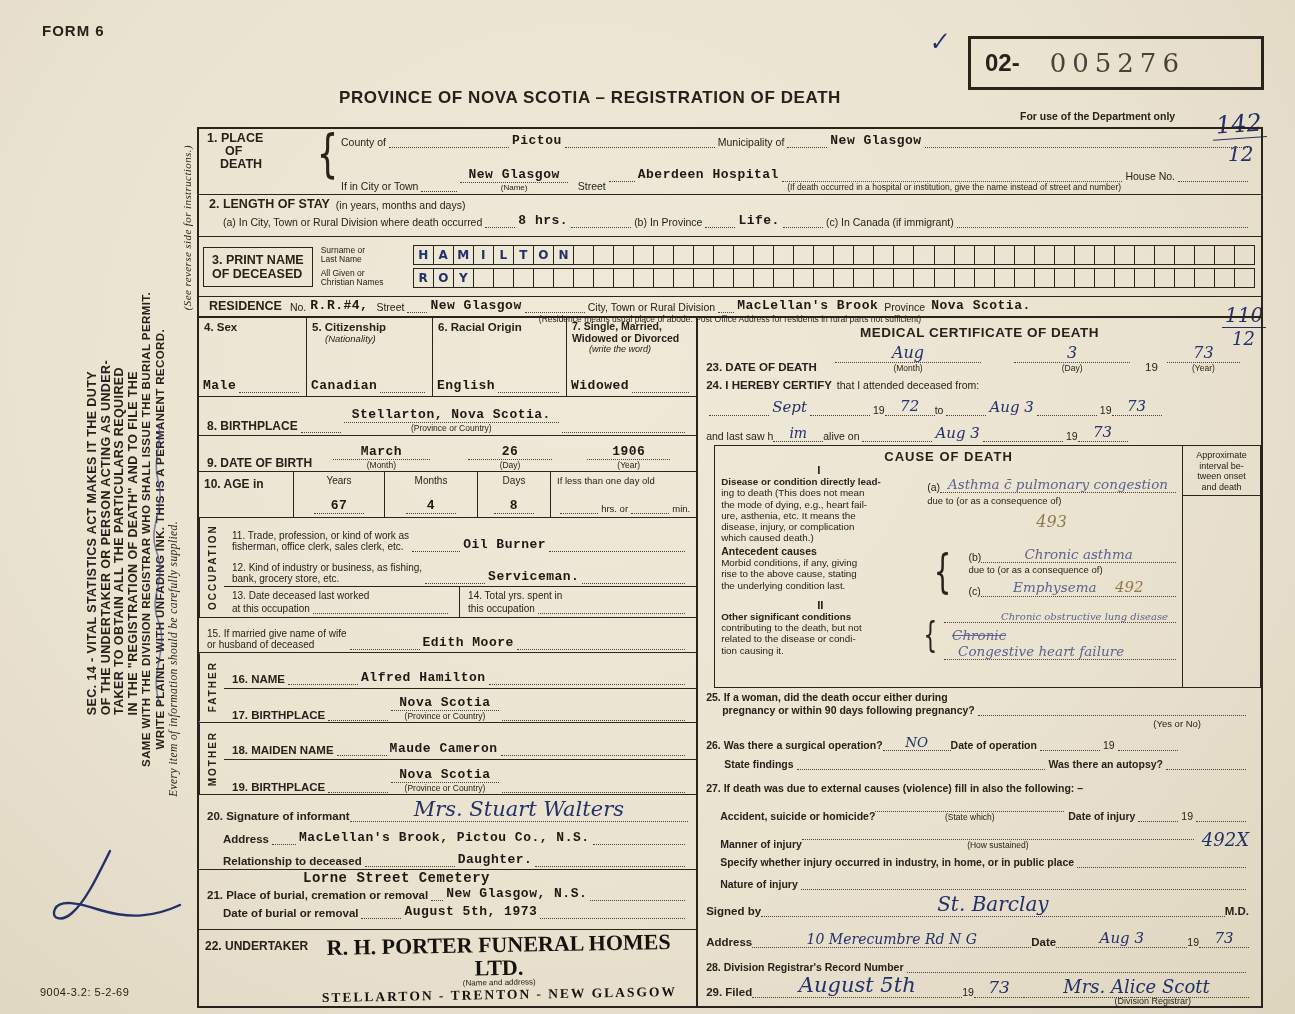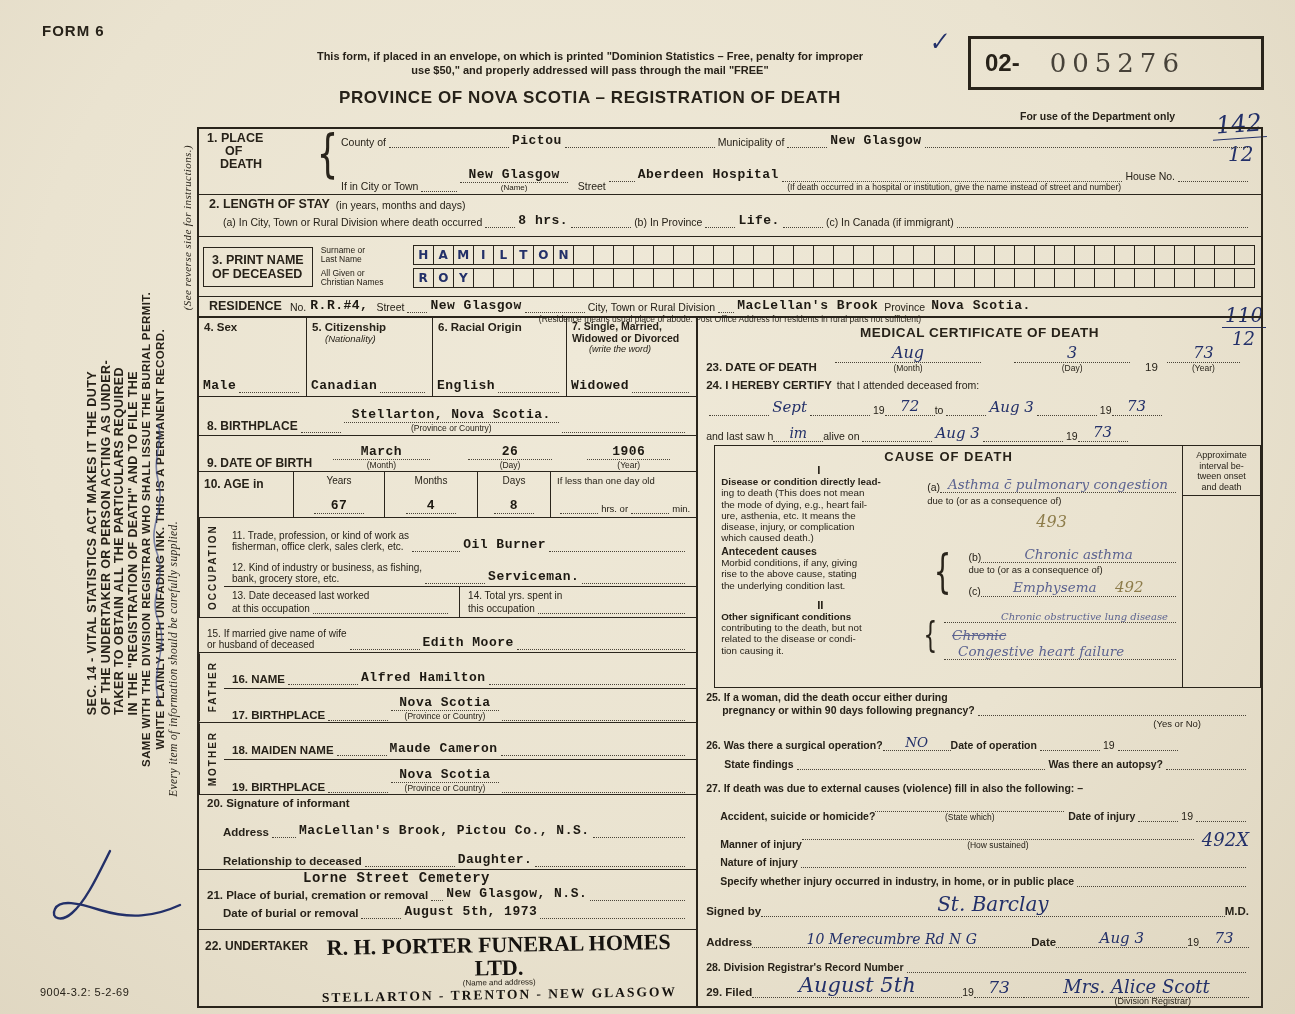--- a/index.html
+++ b/index.html
@@ -68,24 +68,20 @@
   <svg class="abs" style="left:140px;top:420px;" width="40" height="290">
     <path d="M20 285 C 8 250, 30 230, 18 200 C 8 175, 28 160, 16 130 C 8 105, 26 90, 18 60 C 12 38, 24 20, 18 4" fill="none" stroke="#3a4a8a" stroke-width="1.6" opacity="0.65"></path>
   </svg>
 
   <svg class="abs" style="left:38px;top:845px;" width="150" height="95">
     <path d="M72 6 C 60 30, 48 56, 34 68 C 24 77, 12 74, 17 64 C 22 54, 40 58, 62 65 C 92 74, 116 72, 142 60" fill="none" stroke="#233069" stroke-width="2.4" stroke-linecap="round"></path>
   </svg>
 
   <div class="abs" style="left:40px;top:966px;font-size:11px;letter-spacing:.5px;margin-top:20px;">9004-3.2: 5-2-69</div>
 
-  <div class="abs b ctr" style="left:272px;top:50px;width:636px;font-size:11px;line-height:13.5px;">
-    <div>This form, if placed in an envelope, on which is printed "Dominion Statistics – Free, penalty for improper</div>
-    <div>use $50," and properly addressed will pass through the mail "FREE"</div>
-  </div>
 
   <div class="abs b ctr" style="left:250px;top:88px;width:680px;font-size:17px;letter-spacing:.6px;">PROVINCE OF NOVA SCOTIA – REGISTRATION OF DEATH</div>
 
   <div class="abs h" style="left:928px;top:28px;font-size:24px;transform:rotate(-8deg);">✓</div>
 
   <div class="abs rowc" style="left:968px;top:36px;width:296px;height:54px;border:3px solid #29241b;box-sizing:border-box;">
     <span class="b" style="font-size:24px;margin-left:14px;">02-</span>
     <span style="font-family:'DejaVu Serif',serif;font-size:26px;letter-spacing:6px;color:#474239;margin-left:30px;">005276</span>
   </div>
   <div class="abs b" style="left:1020px;top:110px;font-size:10.5px;">For use of the Department only</div>
@@ -466,20 +462,21 @@
                 <span class="f85">(Province or Country)</span>
               </span>
               <span class="d"></span>
             </div>
           </div>
         </div>
 
         <div class="rL" style="height:78px;padding:2px 8px;box-sizing:border-box;display:flex;flex-direction:column;justify-content:space-between;">
           <div class="rowe">
             <span class="b f115 nw">20. Signature of informant</span>
+            <span class="fv h" style="flex:1;font-size:21px;">Mrs. Stuart Walters</span>
           </div>
           <div class="rowe">
             <span class="b f115 nw" style="margin-left:16px;">Address</span>
             <span class="d" style="max-width:24px;"></span>
             <span class="t">MacLellan's Brook, Pictou Co., N.S.</span>
             <span class="d"></span>
           </div>
           <div class="rowe">
             <span class="b f115 nw" style="margin-left:16px;">Relationship to deceased</span>
             <span class="d" style="max-width:90px;"></span>
@@ -677,26 +674,26 @@
             <span class="d" style="max-width:50px;"></span>
           </div>
           <div class="rowe">
             <span class="b f105 nw" style="margin-left:14px;">Manner of injury</span>
             <span class="stack" style="flex:1;">
               <span class="d" style="width:100%;box-sizing:border-box;margin:0;"></span>
               <span class="f85">(How sustained)</span>
             </span>
             <span class="h" style="font-size:18px;margin-left:8px;">492X</span>
           </div>
-          <div class="rowe">
-            <span class="b f105 nw" style="margin-left:14px;">Nature of injury</span>
-            <span class="d"></span>
-          </div>
           <div class="rowe" style="padding-bottom:3px;">
             <span class="b f105 nw" style="margin-left:14px;">Specify whether injury occurred in industry, in home, or in public place</span>
+            <span class="d"></span>
+          </div>
+          <div class="rowe">
+            <span class="b f105 nw" style="margin-left:14px;">Nature of injury</span>
             <span class="d"></span>
           </div>
         </div>
 
         <div class="rowe" style="height:30px;padding:0 12px 3px 8px;box-sizing:border-box;">
           <span class="b f115 nw">Signed by</span>
           <span class="fv h" style="flex:1;font-size:20px;">St. Barclay</span>
           <span class="b f115 nw">M.D.</span>
         </div>
 

